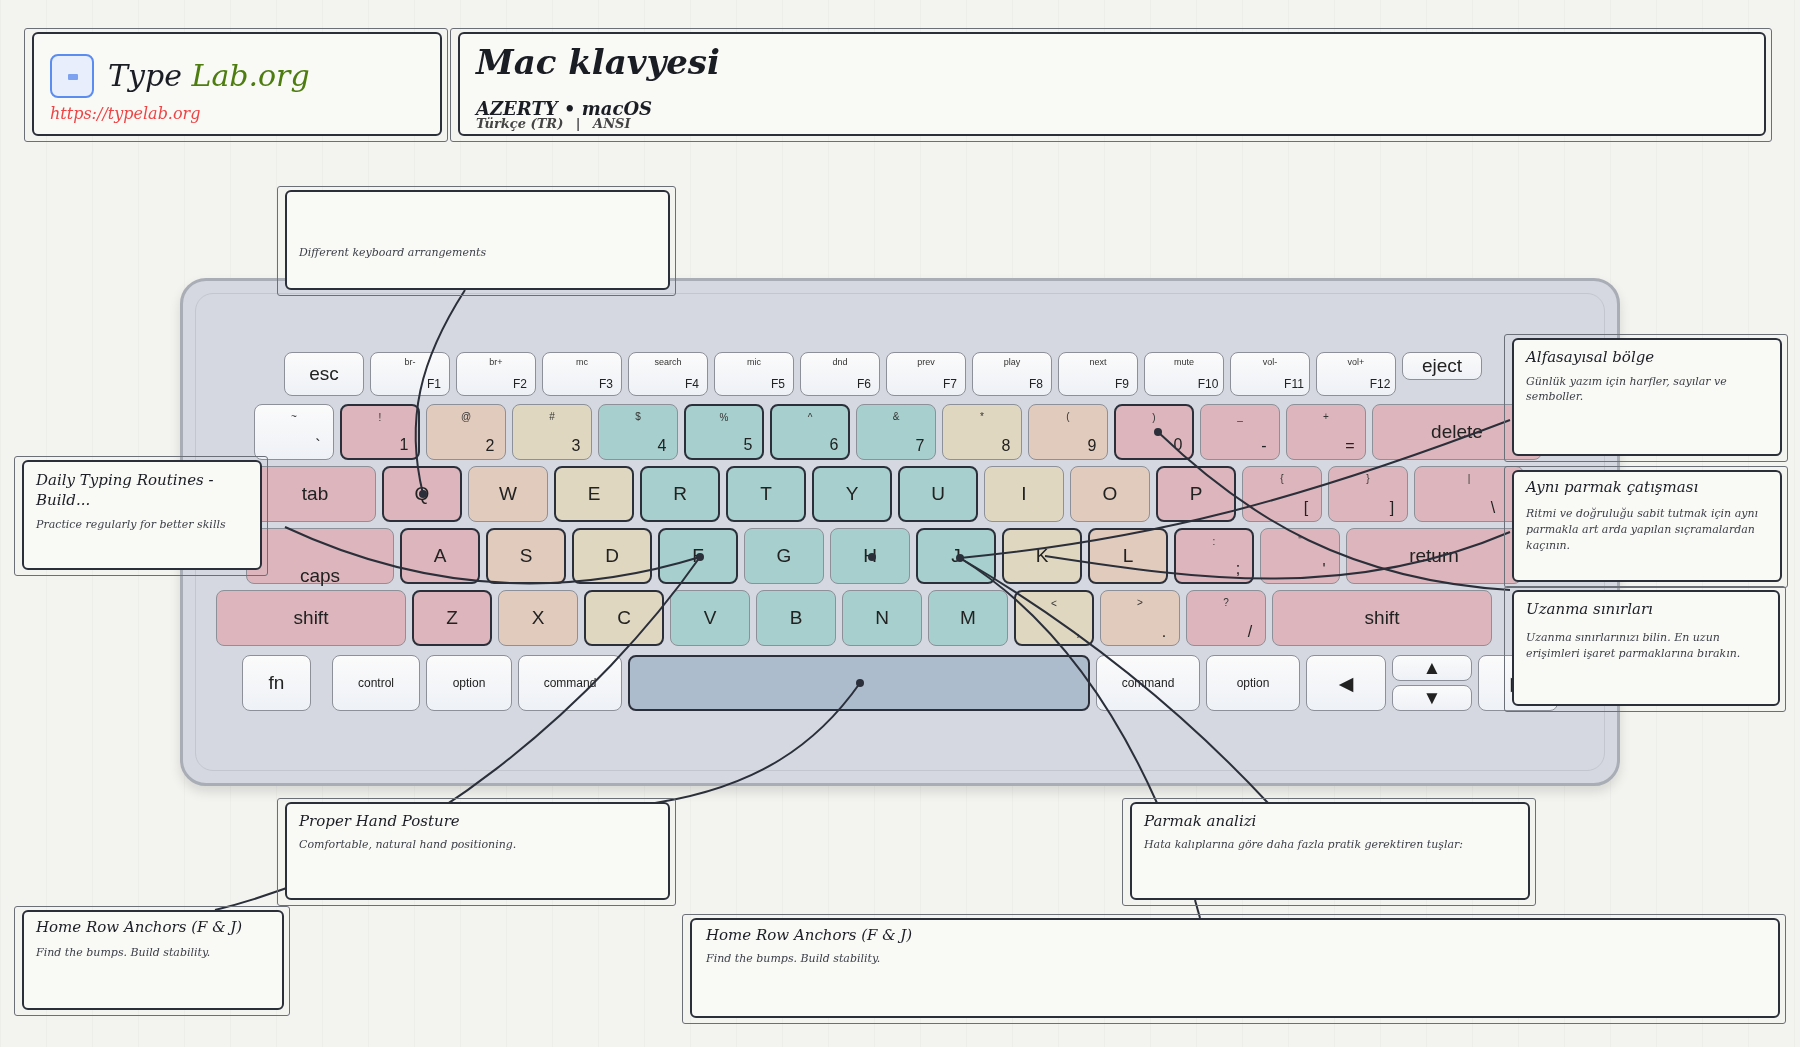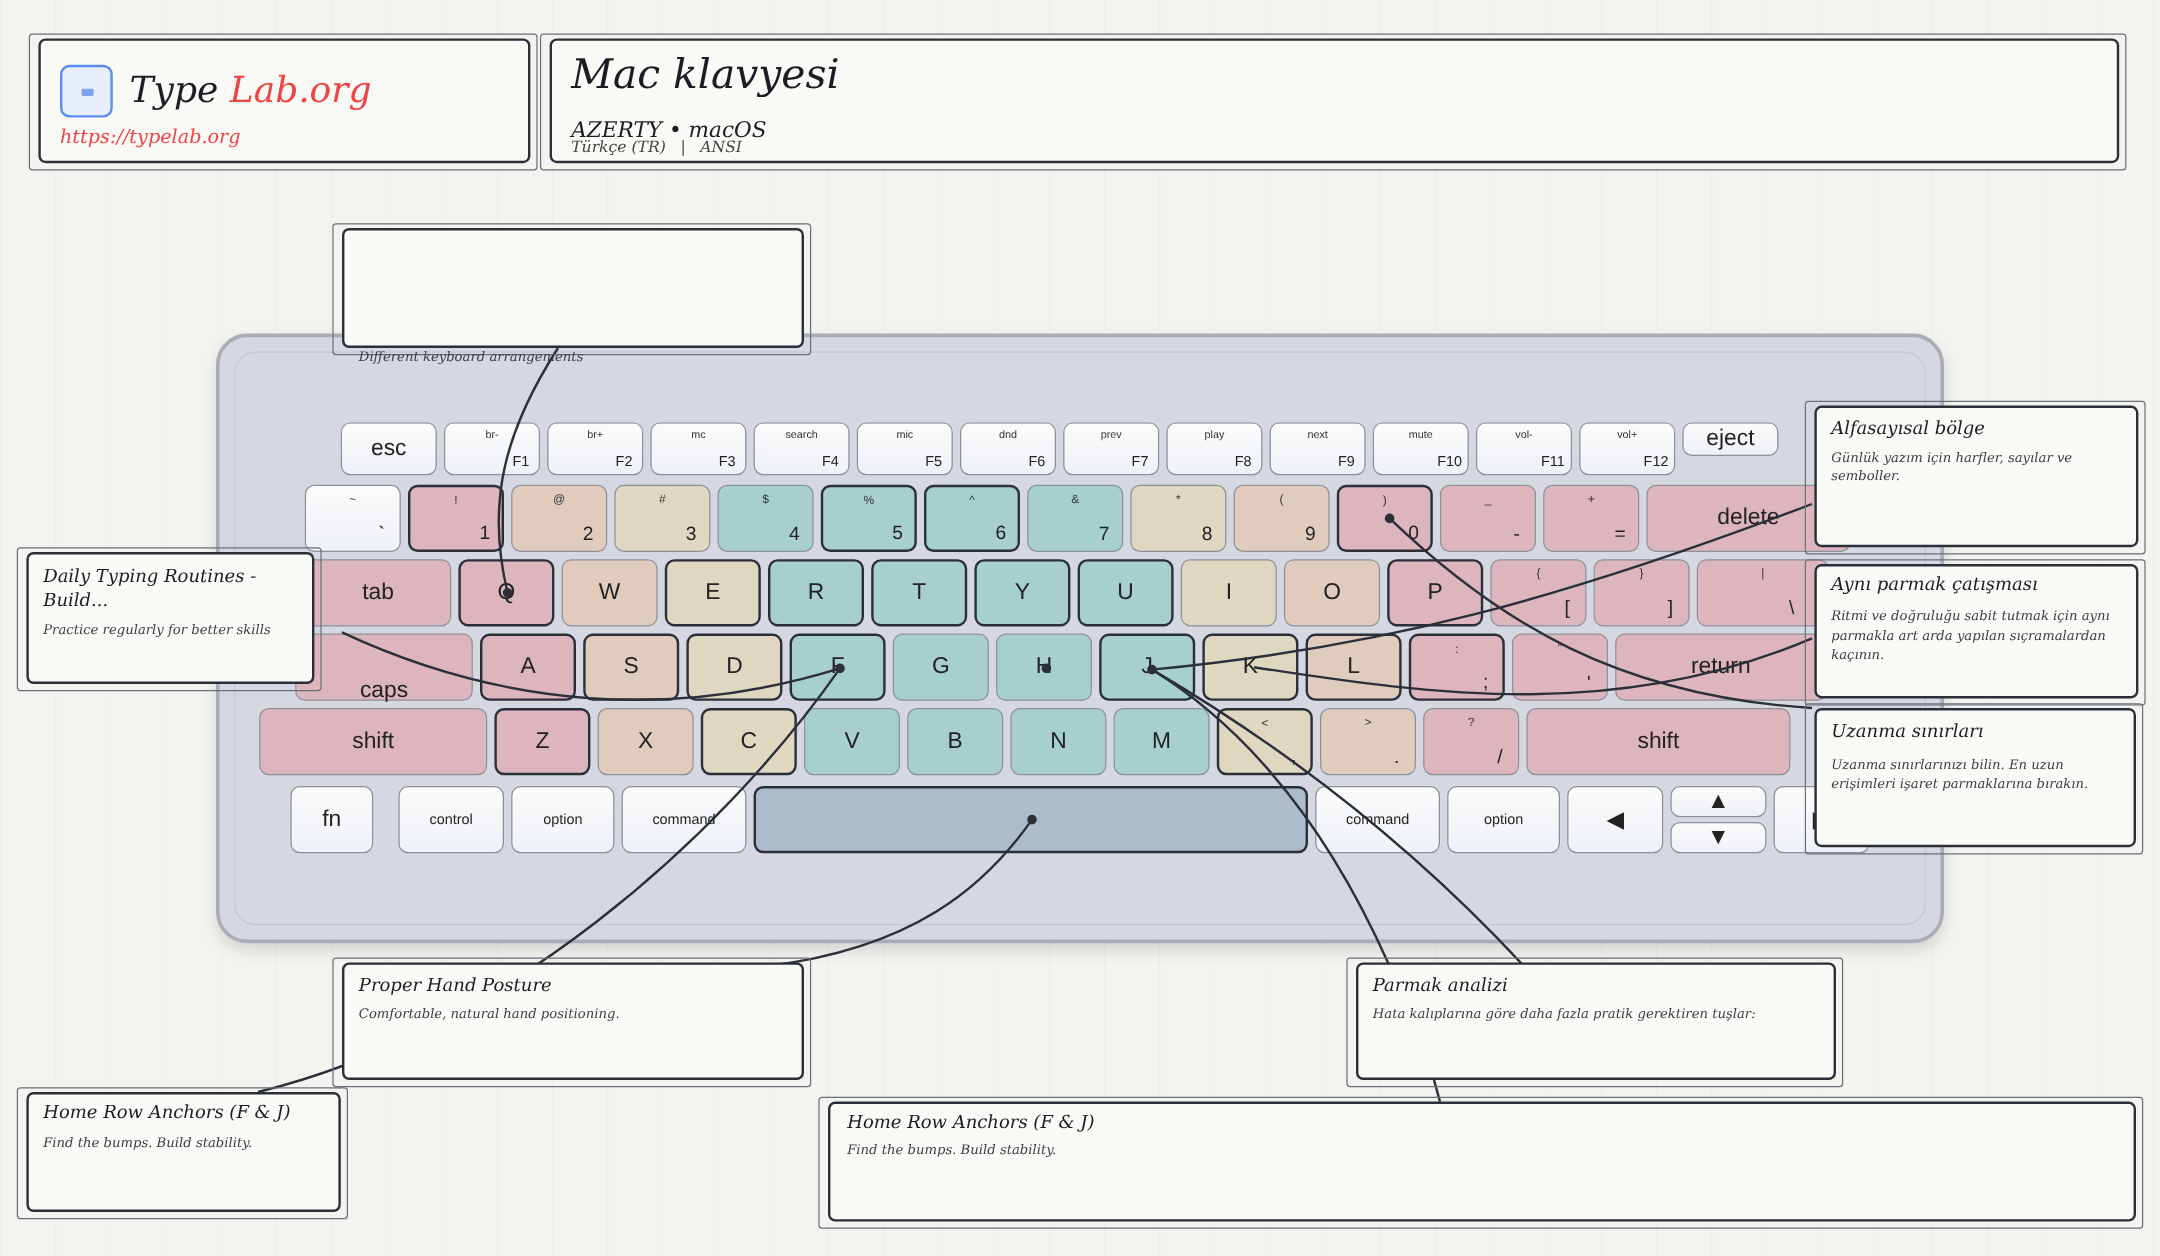--- a/index.html
+++ b/index.html
@@ -29,26 +29,26 @@
 <body>
 
 <div class="grid"></div>
 
 <div class="card" style="left:32px;top:32px;width:410px;height:104px;">
   <div style="position:absolute;left:16px;top:20px;width:44px;height:44px;border:2px solid #5b8cf0;border-radius:8px;background:#e8eefc;box-sizing:border-box;">
     <div style="position:absolute;left:16px;top:18px;width:10px;height:6px;background:#7ea2f0;border-radius:1px;"></div>
   </div>
   <div style="position:absolute;left:74px;top:24px;font-family:'DejaVu Serif',serif;font-style:italic;font-size:30px;">
     <span style="color:#1a1d24;">Type</span>
-    <span style="color:#ef4444;margin-top:28px;">Lab.org</span>
+    <span style="color:#4d7c0f;margin-top:28px;">Lab.org</span>
   </div>
   <div style="position:absolute;left:16px;top:70px;font-family:'DejaVu Serif',serif;font-style:italic;font-size:16px;color:#ef4444;">https://typelab.org</div>
 </div>
 
-<div class="card" style="left:458px;top:32px;width:1308px;height:104px;">
+<div class="card" style="left:458px;top:32px;width:1308px;height:104px;font-weight:bold;">
   <div class="ttl" style="position:absolute;left:16px;top:8px;font-size:34px;">Mac klavyesi</div>
   <div class="ttl" style="position:absolute;left:16px;top:64px;font-size:18px;">AZERTY • macOS</div>
   <div style="position:absolute;left:16px;top:82px;font-family:'DejaVu Serif',serif;font-style:italic;font-size:13px;color:#444;">
     <span>Türkçe (TR)</span>
     <span style="margin:0 8px;">|</span>
     <span>ANSI</span>
   </div>
 </div>
 
 <div class="kb">
@@ -342,21 +342,21 @@
     <circle cx="423" cy="494" r="4"></circle>
       <circle cx="700" cy="557" r="4"></circle>
       <circle cx="960" cy="558" r="4"></circle>
     <circle cx="1158" cy="432" r="4"></circle>
       <circle cx="860" cy="683" r="4"></circle>
       <circle cx="872" cy="557" r="4"></circle>
   </g>
 </svg>
 
 <div class="card" style="left:285px;top:190px;width:385px;height:100px;">
-  <div class="desc" style="position:absolute;left:12px;top:54px;font-size:11px;margin-top:45px;">Different keyboard arrangements</div>
+  <div class="desc" style="position:absolute;left:12px;top:54px;font-size:11px;">Different keyboard arrangements</div>
 </div>
 
 <div class="card" style="left:22px;top:460px;width:240px;height:110px;">
   <div class="ttl" style="position:absolute;left:12px;top:8px;width:220px;font-size:15px;line-height:20px;">Daily Typing Routines - Build...</div>
   <div class="desc" style="position:absolute;left:12px;top:56px;font-size:11px;">Practice regularly for better skills</div>
 </div>
 
 <div class="card" style="left:1512px;top:338px;width:270px;height:118px;">
   <div class="ttl" style="position:absolute;left:12px;top:8px;font-size:15px;">Alfasayısal bölge</div>
   <div class="desc" style="position:absolute;left:12px;top:34px;width:240px;font-size:11px;line-height:15px;">Günlük yazım için harfler, sayılar ve semboller.</div>

